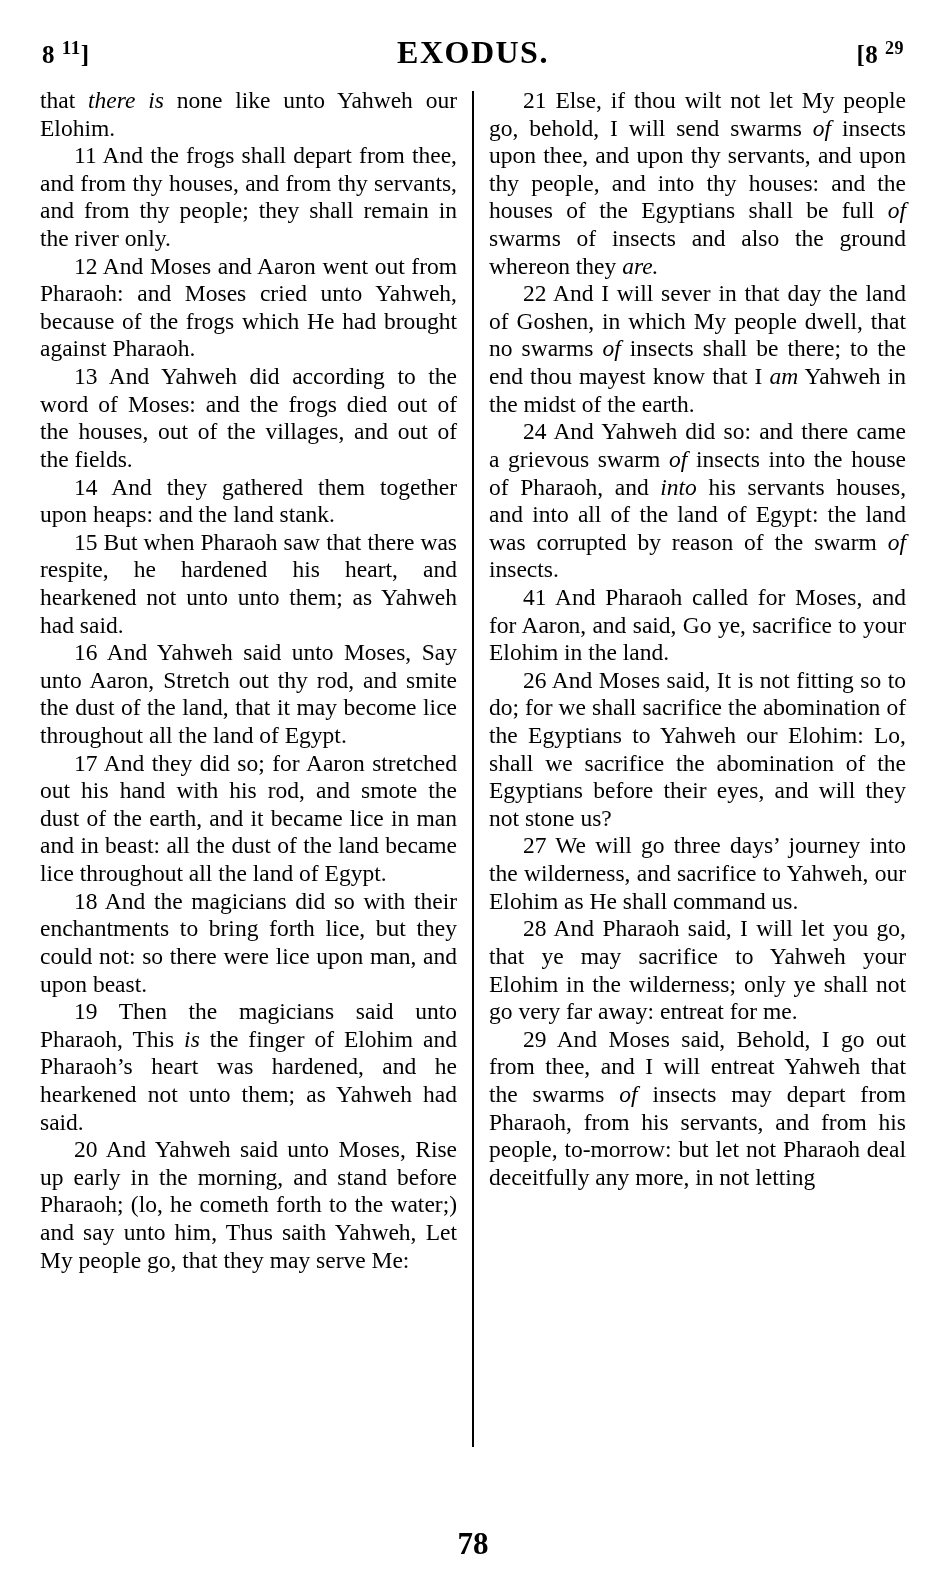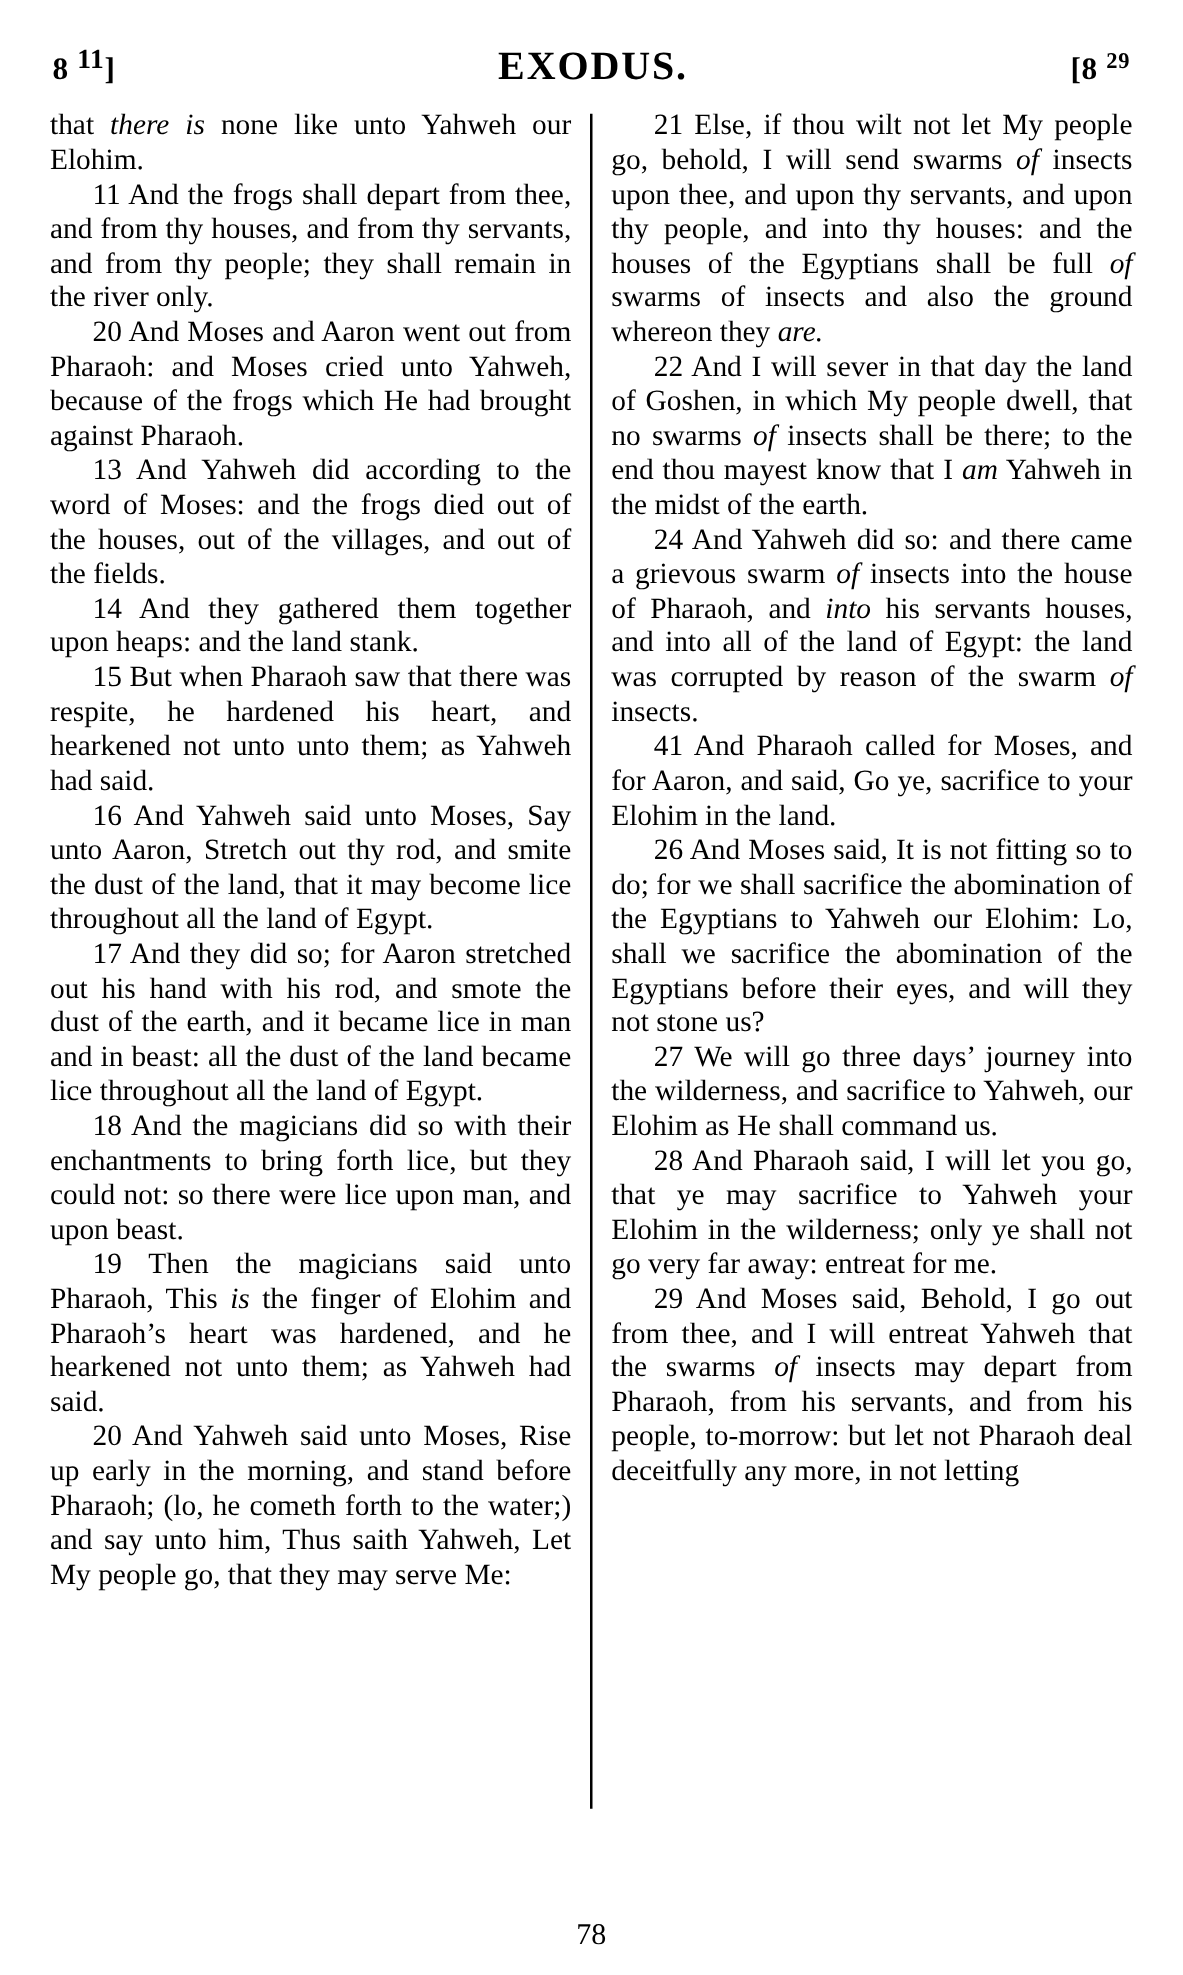--- a/index.html
+++ b/index.html
@@ -30,21 +30,21 @@
     font-size: 25px;
     letter-spacing: 0.5px;
     margin-bottom: 16px;
     padding: 0 2px;
   }
   .header .hdr-left {
     font-size: 25px;
     white-space: nowrap;
   }
   .header .hdr-left .verse-sup {
-    font-size: 22px;
+    font-size: 19px;
     vertical-align: super;
   }
   .header .hdr-center {
     font-size: 32px;
     letter-spacing: 1.5px;
     flex: 1;
     text-align: center;
   }
   .header .hdr-right {
     font-size: 25px;
@@ -86,41 +86,41 @@
   }
   i {
     font-style: italic;
   }
   .pagenum {
     position: absolute;
     bottom: 18px;
     left: 0;
     width: 946px;
     text-align: center;
-    font-weight: normal;
-    font-size: 24px;
+    font-weight: bold;
+    font-size: 31px;
   }
 </style>
 </head>
 <body>
 
 <div class="page">
 
   <div class="header">
     <div class="hdr-left"><span>8</span> <span class="verse-sup">11</span><span>]</span></div>
     <div class="hdr-center">EXODUS.</div>
     <div class="hdr-right"><span>[8</span> <span class="verse-sup">29</span></div>
   </div>
 
   <div class="columns">
     <div class="divider"></div>
     <div class="col" id="col-left">
         <p class="noindent">that <i>there is</i> none like unto Yahweh our Elohim.</p>
         <p>11 And the frogs shall depart from thee, and from thy houses, and from thy servants, and from thy people; they shall remain in the river only.</p>
-        <p>20 And Moses and Aaron went out from Pharaoh: and Moses cried unto Yahweh, because of the frogs which He had brought against Pharaoh.</p>
+        <p>12 And Moses and Aaron went out from Pharaoh: and Moses cried unto Yahweh, because of the frogs which He had brought against Pharaoh.</p>
         <p>13 And Yahweh did according to the word of Moses: and the frogs died out of the houses, out of the villages, and out of the fields.</p>
         <p>14 And they gathered them together upon heaps: and the land stank.</p>
         <p>15 But when Pharaoh saw that there was respite, he hardened his heart, and hearkened not unto unto them; as Yahweh had said.</p>
         <p>16 And Yahweh said unto Moses, Say unto Aaron, Stretch out thy rod, and smite the dust of the land, that it may become lice throughout all the land of Egypt.</p>
         <p>17 And they did so; for Aaron stretched out his hand with his rod, and smote the dust of the earth, and it became lice in man and in beast: all the dust of the land became lice throughout all the land of Egypt.</p>
         <p>18 And the magicians did so with their enchantments to bring forth lice, but they could not: so there were lice upon man, and upon beast.</p>
         <p>19 Then the magicians said unto Pharaoh, This <i>is</i> the finger of Elohim and Pharaoh’s heart was hardened, and he hearkened not unto them; as Yahweh had said.</p>
         <p>20 And Yahweh said unto Moses, Rise up early in the morning, and stand before Pharaoh; (lo, he cometh forth to the water;) and say unto him, Thus saith Yahweh, Let My people go, that they may serve Me:</p>
       </div>
     <div class="col" id="col-right">

